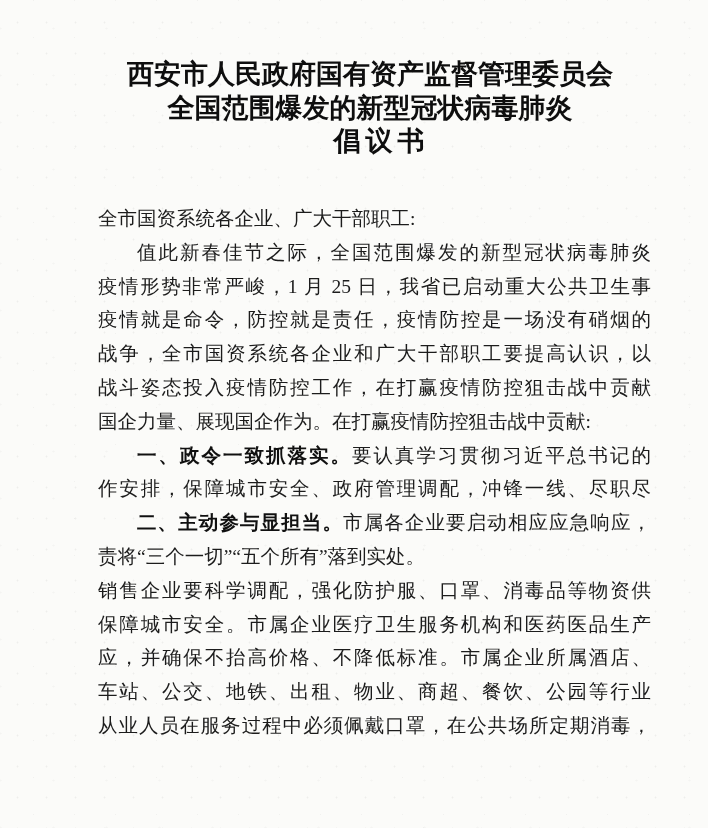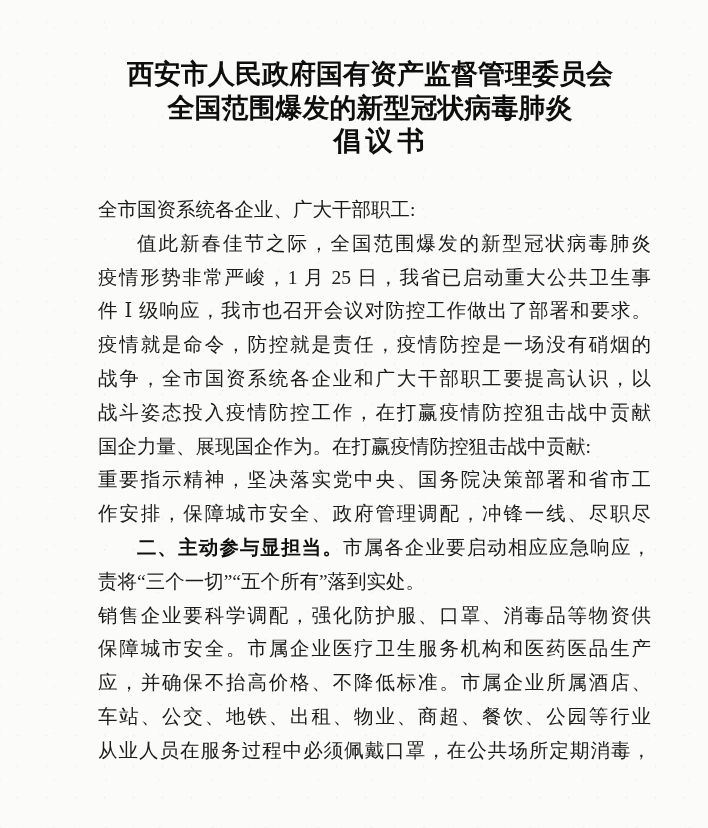--- a/index.html
+++ b/index.html
@@ -33,21 +33,21 @@
     font-size: 27px;
     line-height: 33.5px;
     color: #0e0e0e;
   }
   .title-line-short {
     letter-spacing: 5px;
     padding-left: 23px;
   }
   .body-block {
     position: absolute;
-    top: 193px;
+    top: 202px;
     left: 98px;
     width: 553px;
     font-size: 19.5px;
     line-height: 33.8px;
   }
   .line {
     height: 33.8px;
     white-space: nowrap;
     color: #1c1c1c;
   }
@@ -73,26 +73,25 @@
 <div class="page">
   <header class="title-block">
     <div class="title-line">西安市人民政府国有资产监督管理委员会</div>
     <div class="title-line">全国范围爆发的新型冠状病毒肺炎</div>
     <div class="title-line title-line-short">倡议书</div>
   </header>
   <main class="body-block" id="body-lines">
       <div class="line"><span class="line-text">全市国资系统各企业、广大干部职工:</span></div>
       <div class="line indent jf"><span class="line-text">值此新春佳节之际，全国范围爆发的新型冠状病毒肺炎</span></div>
       <div class="line jf"><span class="line-text">疫情形势非常严峻，1 月 25 日，我省已启动重大公共卫生事</span></div>
-      <div class="line jf"><span class="line-text">件 Ⅰ 级响应，我市也召开会议对防控工作做出了部署和要求。</span></div>
       <div class="line jf"><span class="line-text">疫情就是命令，防控就是责任，疫情防控是一场没有硝烟的</span></div>
       <div class="line jf"><span class="line-text">战争，全市国资系统各企业和广大干部职工要提高认识，以</span></div>
       <div class="line jf"><span class="line-text">战斗姿态投入疫情防控工作，在打赢疫情防控狙击战中贡献</span></div>
       <div class="line"><span class="line-text">国企力量、展现国企作为。在打赢疫情防控狙击战中贡献:</span></div>
-      <div class="line jf"><span class="line-text">重要指示精神，坚决落实党中央、国务院决策部署和省市工</span></div>
+      <div class="line indent jf"><b class="lead">一、政令一致抓落实。</b><span class="line-text">要认真学习贯彻习近平总书记的</span></div>
       <div class="line jf"><span class="line-text">作安排，保障城市安全、政府管理调配，冲锋一线、尽职尽</span></div>
       <div class="line indent jf"><b class="lead">二、主动参与显担当。</b><span class="line-text">市属各企业要启动相应应急响应，</span></div>
       <div class="line"><span class="line-text">责将“三个一切”“五个所有”落到实处。</span></div>
       <div class="line jf"><span class="line-text">销售企业要科学调配，强化防护服、口罩、消毒品等物资供</span></div>
       <div class="line jf"><span class="line-text">保障城市安全。市属企业医疗卫生服务机构和医药医品生产</span></div>
       <div class="line jf"><span class="line-text">应，并确保不抬高价格、不降低标准。市属企业所属酒店、</span></div>
       <div class="line jf"><span class="line-text">车站、公交、地铁、出租、物业、商超、餐饮、公园等行业</span></div>
       <div class="line jf"><span class="line-text">从业人员在服务过程中必须佩戴口罩，在公共场所定期消毒，</span></div>
     </main>
 </div>

